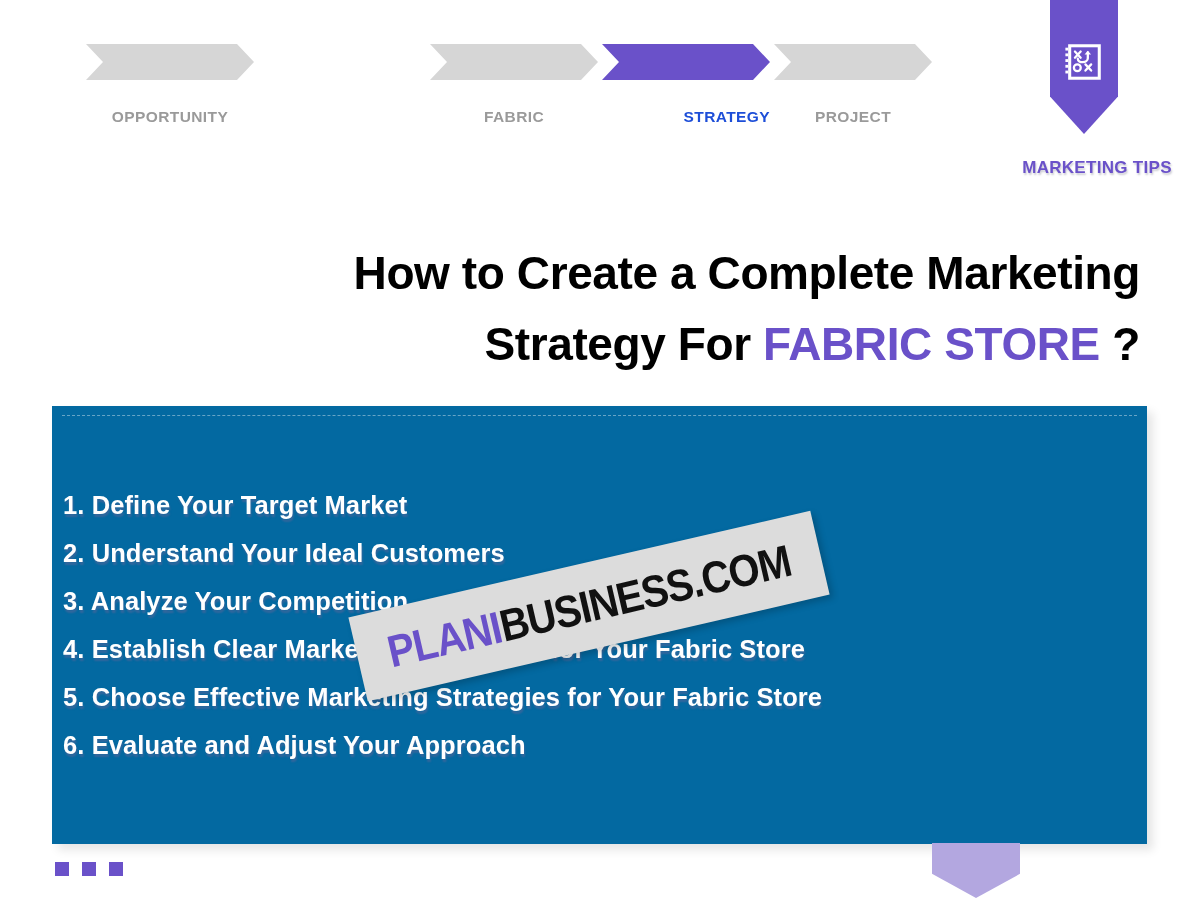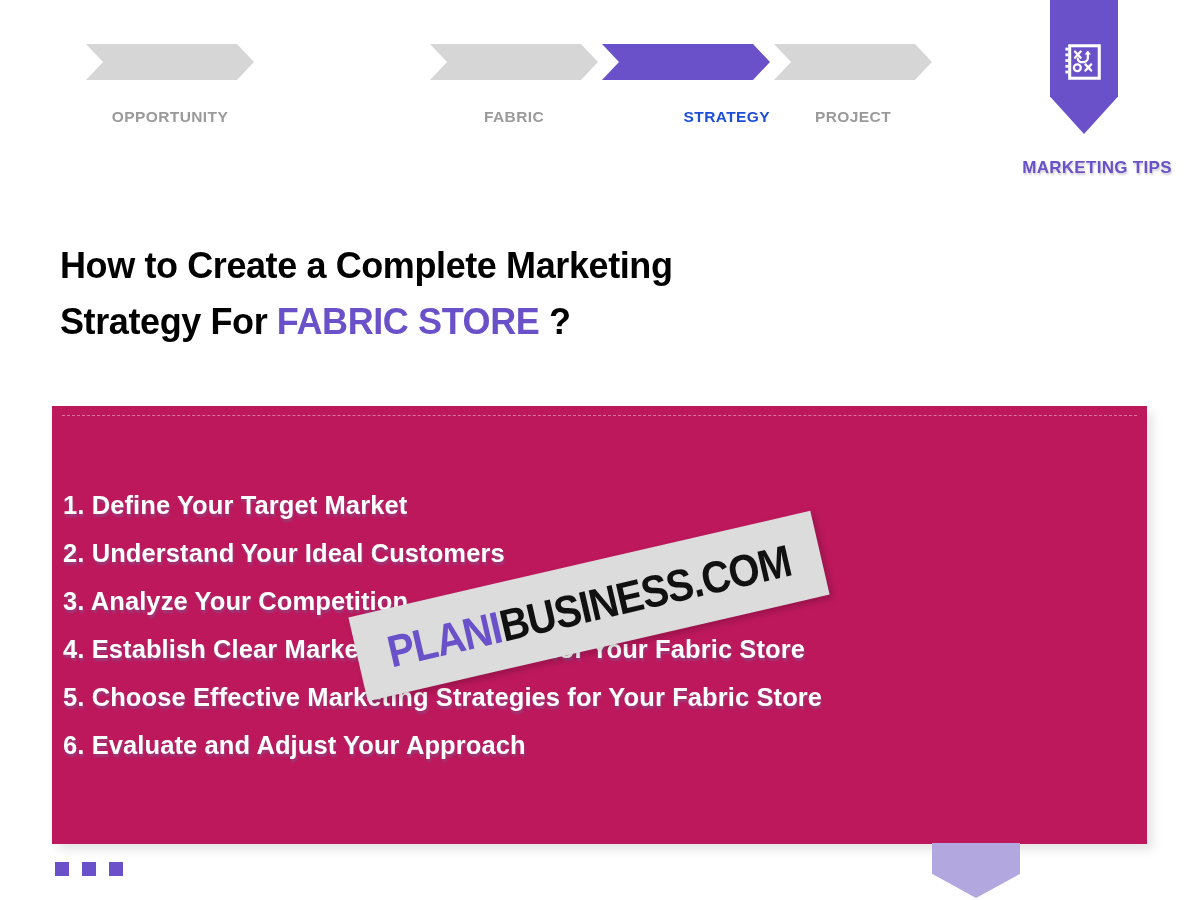--- a/index.html
+++ b/index.html
@@ -103,40 +103,40 @@
     text-shadow: 1px 2px 2px rgba(120,120,140,0.38);
     white-space: nowrap;
   }
 
   
   .title {
     position: absolute;
     left: 60px;
     top: 238px;
     width: 1080px;
-    text-align: left;
-    font-family: "Liberation Sans", sans-serif;
-    font-size: 36px;
+    text-align: right;
+    font-family: "Liberation Sans", sans-serif;
+    font-size: 46px;
     font-weight: bold;
     line-height: 1.55;
     color: #000000;
     letter-spacing: -0.4px;
   }
   .title .hl {
     color: #6a51c9;
   }
 
   
   .panel {
     position: absolute;
     left: 52px;
     top: 406px;
     width: 1095px;
     height: 438px;
-    background: #be185d;
+    background: #0369a1;
     box-shadow: 6px 6px 9px rgba(0,0,0,0.10);
   }
   .panel-inner-line {
     position: absolute;
     left: 10px;
     top: 9px;
     right: 10px;
     bottom: 9px;
     border-top: 1px dashed rgba(255,255,255,0.40);
     border-bottom: 0;

